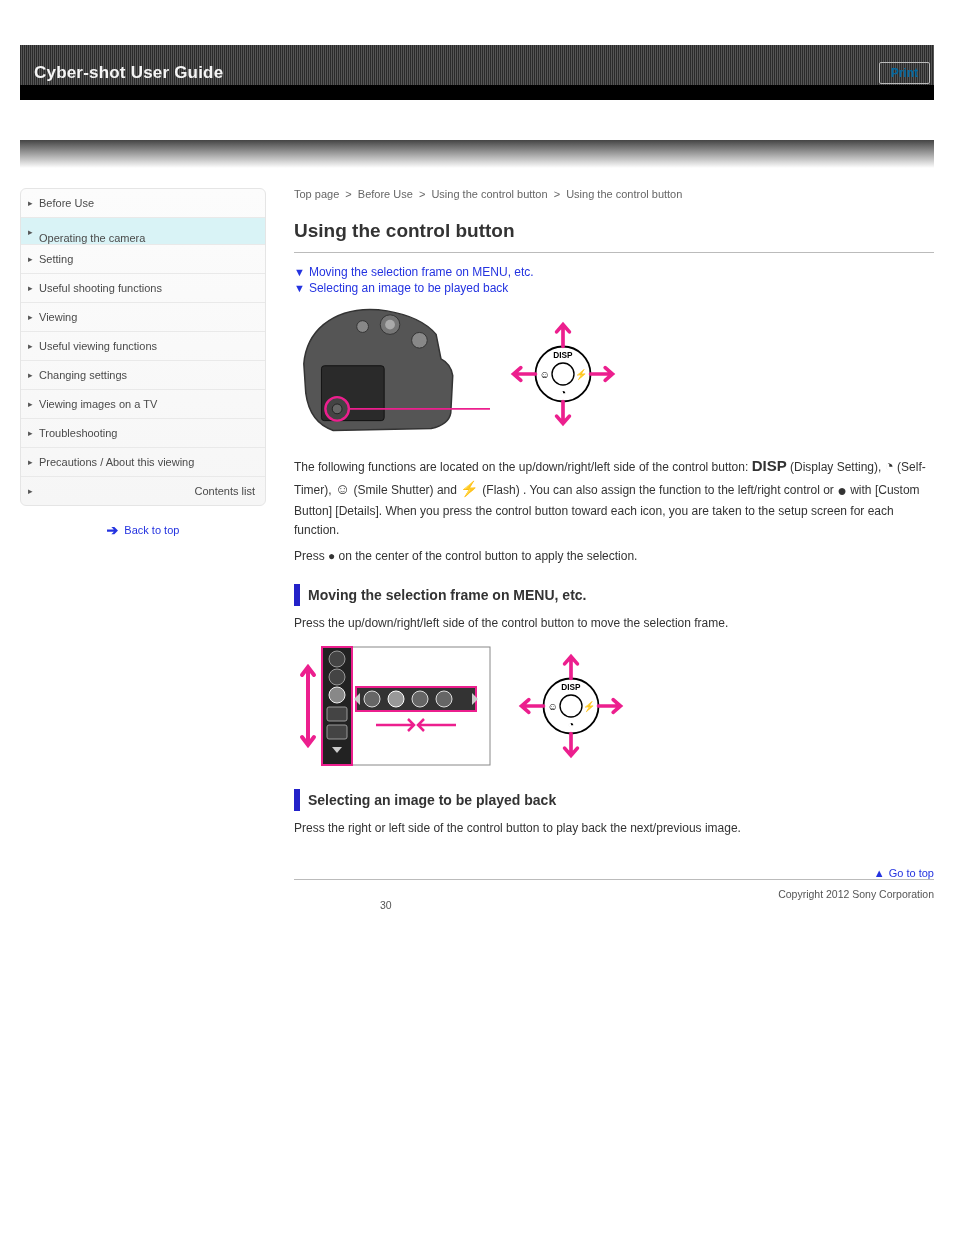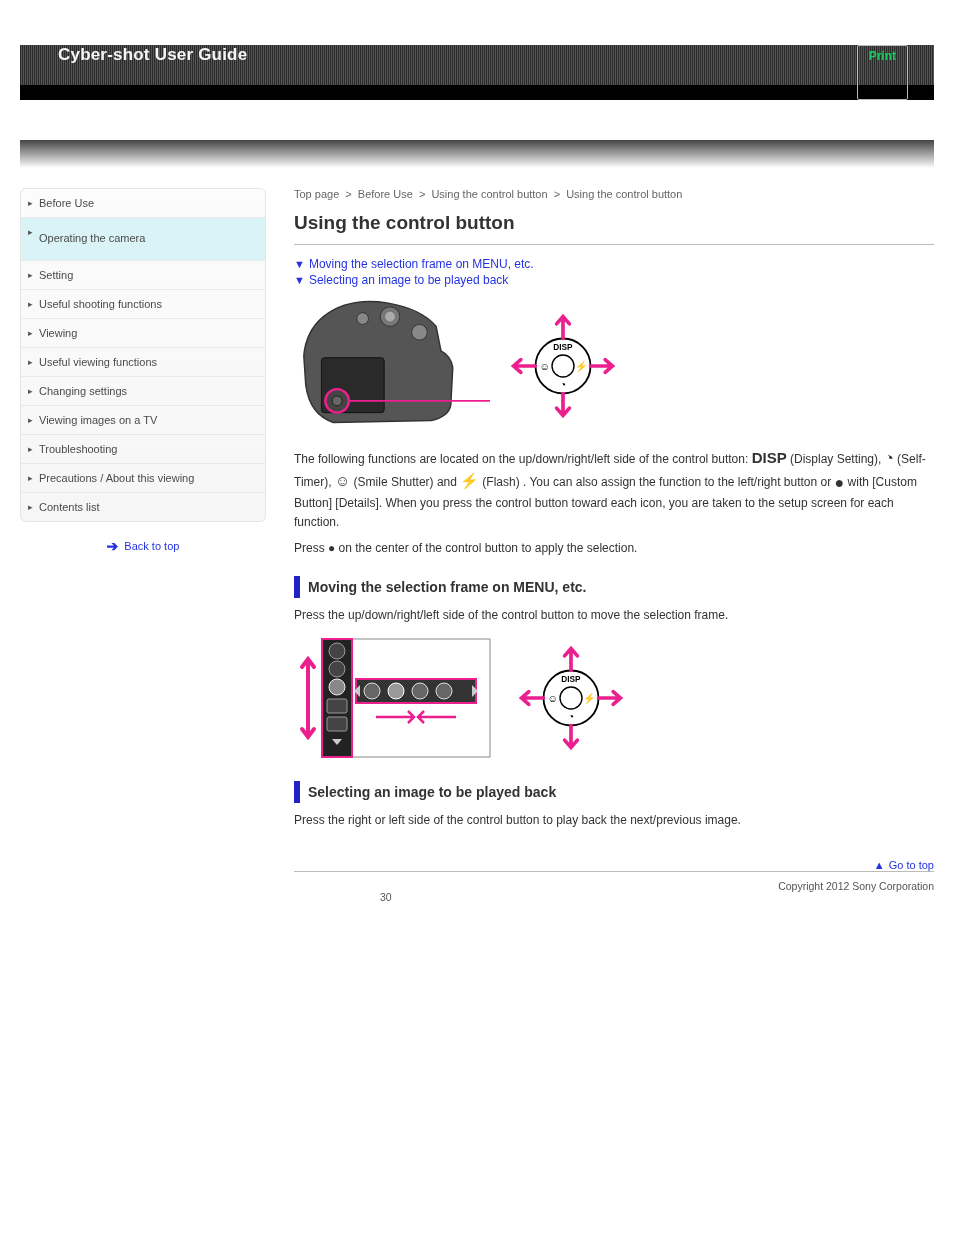--- a/index.html
+++ b/index.html
@@ -1,33 +1,33 @@
 <!DOCTYPE html>
 <html><head>
 <meta charset="utf-8">
 <style>
 * { box-sizing: border-box; margin: 0; padding: 0; }
 body { font-family: Arial, Helvetica, sans-serif; background: #fff; color: #333; width: 954px; margin: 0 auto; position: relative; font-size: 12px; }
 .page-wrap { padding: 45px 20px 40px 20px; }
-.dark-bar { background: #000; height: 55px; display: flex; justify-content: space-between; position: relative; padding-left: 24px; }
+.dark-bar { background: #000; height: 55px; display: flex; align-items: center; justify-content: space-between; position: relative; }
 .dark-bar-stripes { position: absolute; inset: 0; background: repeating-linear-gradient(90deg, #2a2a2a 0 1px, #555 1px 2px); height: 40px; }
 .dark-bar-fade { position: absolute; left: 0; right: 0; top: 40px; height: 28px; background: linear-gradient(#444, #fff); }
 .dark-bar-title { position: relative; color: #f5f5f5; font-weight: bold; font-size: 17px; padding-left: 14px; letter-spacing: .2px; }
-.dark-bar-badge { position: relative; border: 1.5px solid #bbb; color: #22c55e; padding: 3px 11px; margin-right: 26px; font-size: 12px; font-weight: bold; border-radius: 2px; }
+.dark-bar-badge { position: relative; border: 1.5px solid #bbb; color: #0369a1; padding: 3px 11px; margin-right: 4px; font-size: 12px; font-weight: bold; border-radius: 2px; }
 .columns { display: flex; margin-top: 60px; }
 .sidebar { width: 246px; flex-shrink: 0; }
 .toc { background: linear-gradient(#fcfcfc,#f6f6f6); border: 1px solid #e5e5e5; border-radius: 6px; overflow: hidden; }
 .toc .item { border-bottom: 1px solid #e9e9e9; padding: 8px 10px 8px 18px; font-size: 11px; color: #4a4a4a; position: relative; cursor: pointer; }
-.toc .item:last-child { border-bottom: 0; }
+.toc .item:last-child { border-bottom: 0; text-align: right; }
 .toc .item::before { content: "▸"; position: absolute; left: 7px; top: 9px; font-size: 9px; color: #555; }
-.toc .item.active { background: #d9f3f6; padding-top: 14px; padding-bottom: 16px; }
+.toc .item.active { background: #d9f3f6; padding-top: 14px; padding-bottom: 0; }
 .back-link { display: flex; align-items: center; justify-content: center; gap: 6px; color: #2433e0; font-size: 11px; margin: 16px 0 0 0; cursor: pointer; }
 .back-link .arrow { color: #2433e0; font-size: 14px; font-weight: bold; }
 .main { flex: 1; padding-left: 28px; }
-.trail { font-size: 11px; color: #666; margin-bottom: 12px; }
+.trail { font-size: 11px; color: #666; margin-bottom: 20px; }
 .trail .sep { margin: 0 3px; }
 .page-title { font-size: 19px; font-weight: bold; color: #333; margin: 10px 0 6px 0; }
 .rule { border: 0; border-top: 1px solid #bbb; margin: 10px 0 12px 0; }
 .sublink { color: #2433e0; font-size: 12px; margin: 2px 0; display: flex; align-items: center; gap: 4px; cursor: pointer; }
 .sublink .tri { color: #2433e0; font-size: 11px; }
 .camera-row { display: flex; align-items: center; gap: 18px; margin: 10px 0 12px 0; }
 .camera-svg { width: 196px; }
 .wheel-svg { width: 110px; }
 .dial-icon { font-weight: bold; font-size: 15px; }
 .para { font-size: 12px; line-height: 1.55; margin: 8px 0; color: #333; }
@@ -127,21 +127,21 @@
           <text x="80" y="64" text-anchor="middle" font-size="11" fill="#000">⚡</text>
         </svg>
       </div>
 
       <p class="para">
         <span>The following functions are located on the up/down/right/left side of the control button: </span>
         <span class="dial-icon" style="font-family:Impact,Arial Black,sans-serif">DISP</span><span> (Display Setting)</span>,
         <span class="dial-icon">◔</span><span> (Self-Timer)</span>,
         <span class="dial-icon">☺</span><span> (Smile Shutter)</span> and
         <span class="dial-icon">⚡</span><span> (Flash)</span>
-        <span>. You can also assign the function to the left/right button or </span>
+        <span>. You can also assign the function to the left/right control or </span>
         <span class="dot">●</span>
         <span> with [Custom Button] [Details]. When you press the control button toward each icon, you are taken to the setup screen for each function.</span>
       </p>
 
       <p class="para">
         <span>Press ● on the center of the control button to apply the selection.</span>
       </p>
 
       <div class="section-head">
         <span class="bar"></span>

